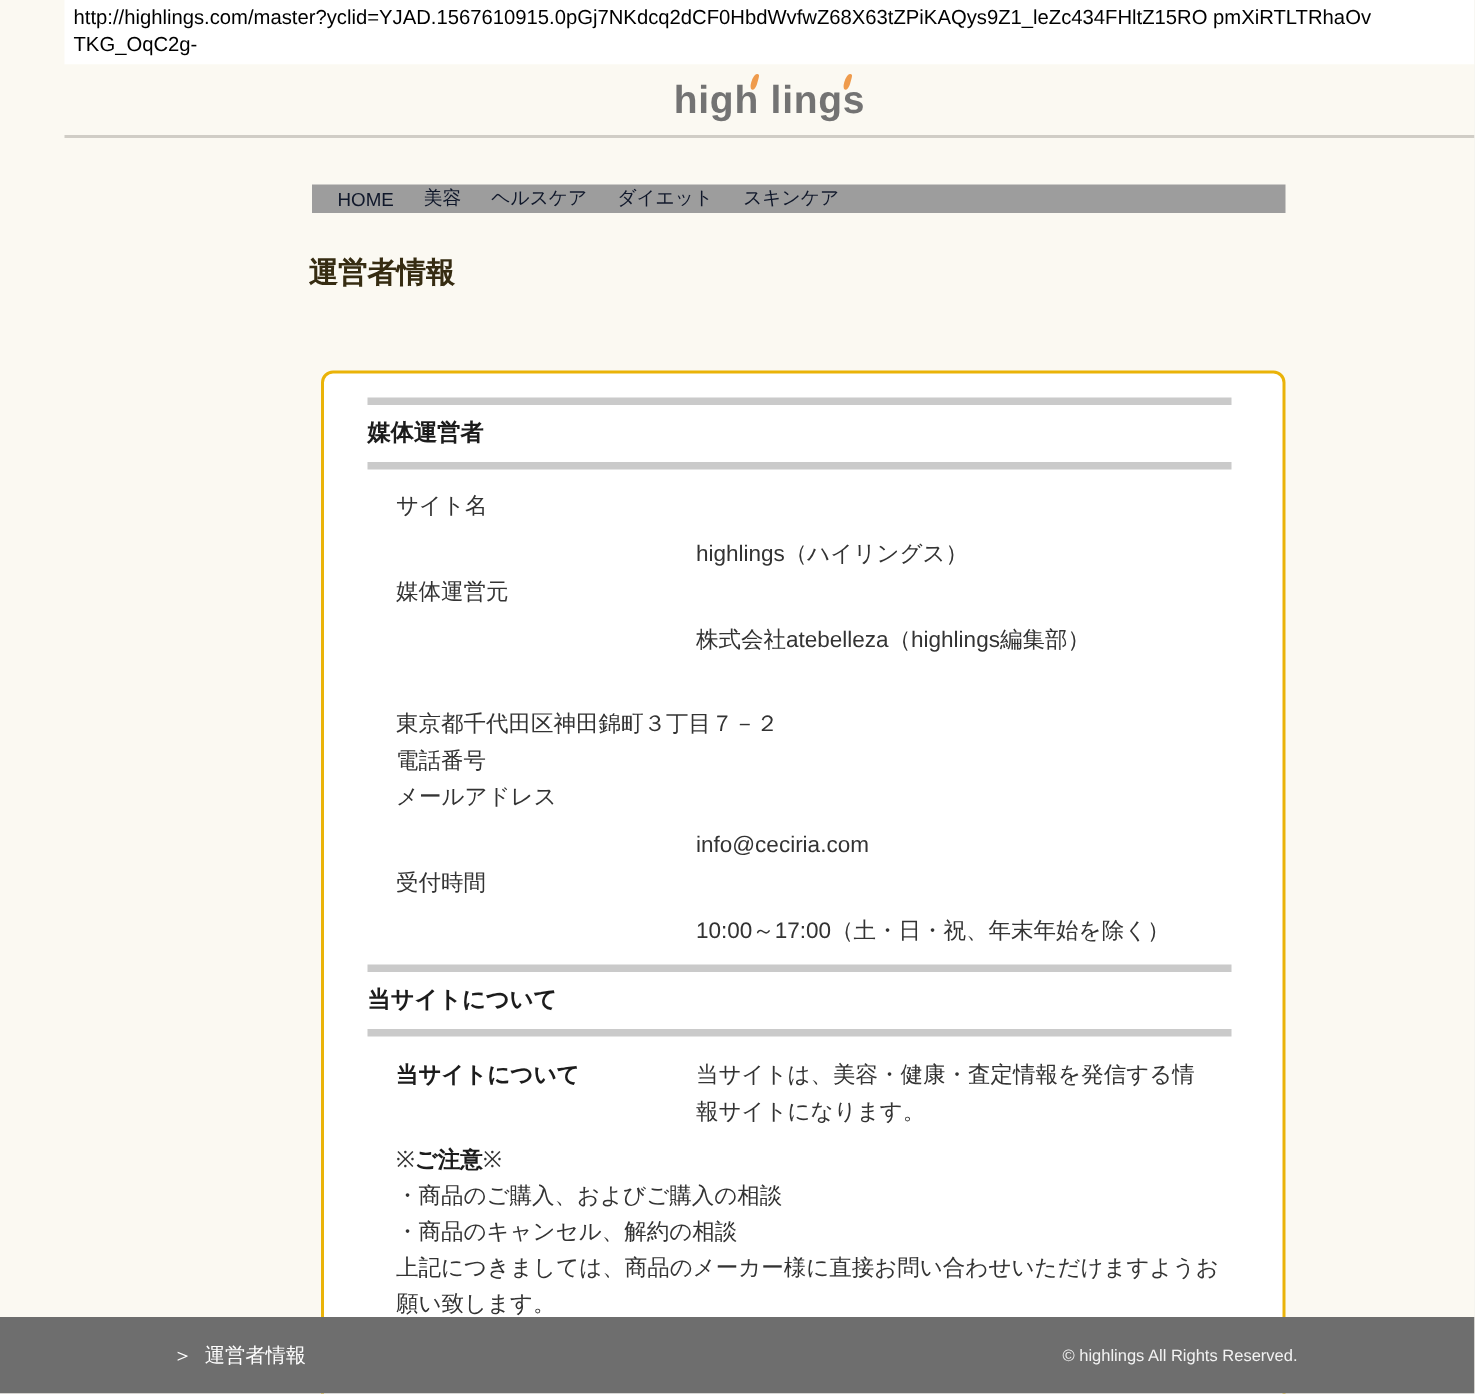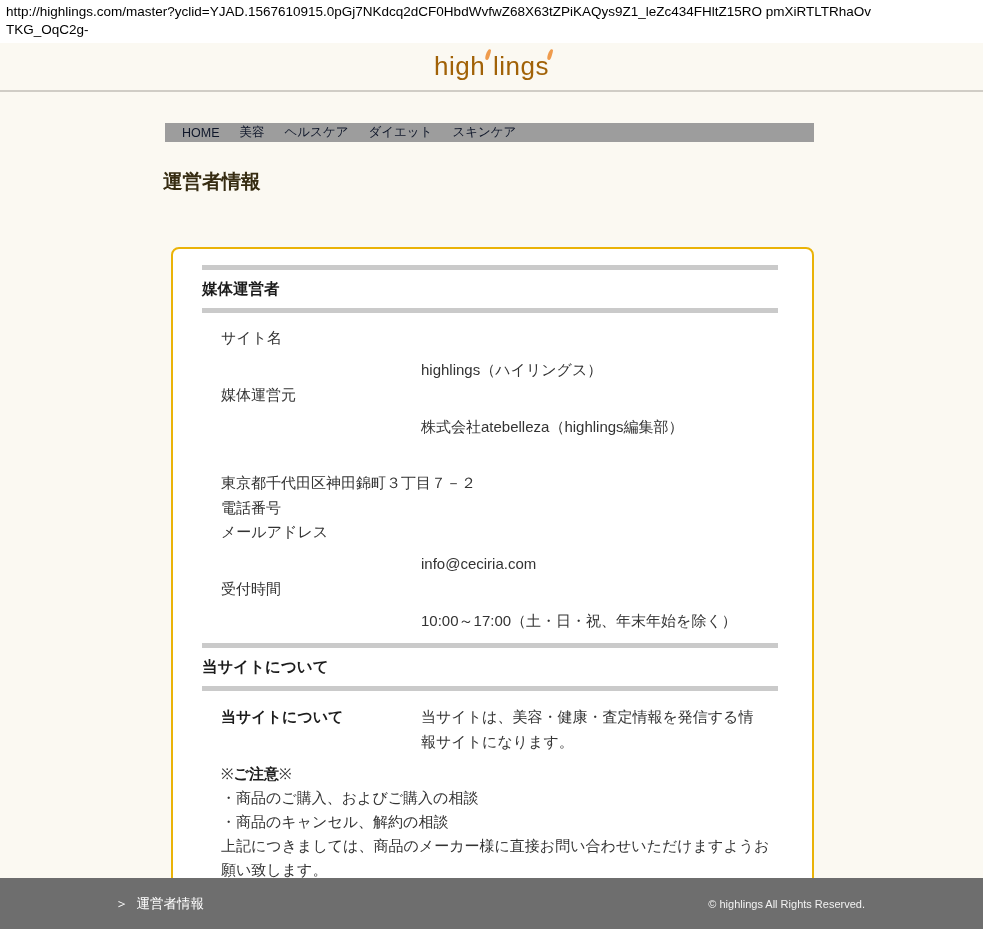--- a/index.html
+++ b/index.html
@@ -1,34 +1,34 @@
 <!DOCTYPE html>
 <html><head>
 <meta charset="utf-8">
 <style>
   * { margin:0; padding:0; box-sizing:border-box; }
   body { background:#e8e8e8; font-family:"Liberation Sans", sans-serif; }
   .page {
     width:983px; height:929px; position:relative; overflow:hidden;
-    background:#fbf9f2; margin:0 auto;
+    background:#fbf9f2; margin:0 auto;padding-left:43px;
   }
   
   .url-area {
     background:#ffffff; padding:3px 8px 4px 6px;
     font-size:13.5px; line-height:18px; color:#000;
   }
   .url-line { word-break:break-all; }
   
   .site-header {
     height:49px; background:#fbf9f2; border-bottom:2px solid #d0cdc6;
     display:flex; align-items:center; justify-content:center;
   }
   .logo {
-    position:relative; display:inline-block; font-size:26px; font-weight:400;
-    color:#a16207; letter-spacing:0.5px; cursor:pointer;
+    position:relative; display:inline-block; font-size:26px; font-weight:700;
+    color:#737373; letter-spacing:0.5px; cursor:pointer;
   }
   .logo-accent {
     position:absolute; width:4px; height:11px; background:#ef9b4c;
     border-radius:70% 30% 50% 50%; transform:rotate(16deg);
   }
   .logo-accent.a1 { left:52px; top:-2px; }
   .logo-accent.a2 { left:114px; top:-2px; }
   
   .main-nav {
     margin:31px 0 0 165px; width:649px; height:19px; background:#9d9d9d;

